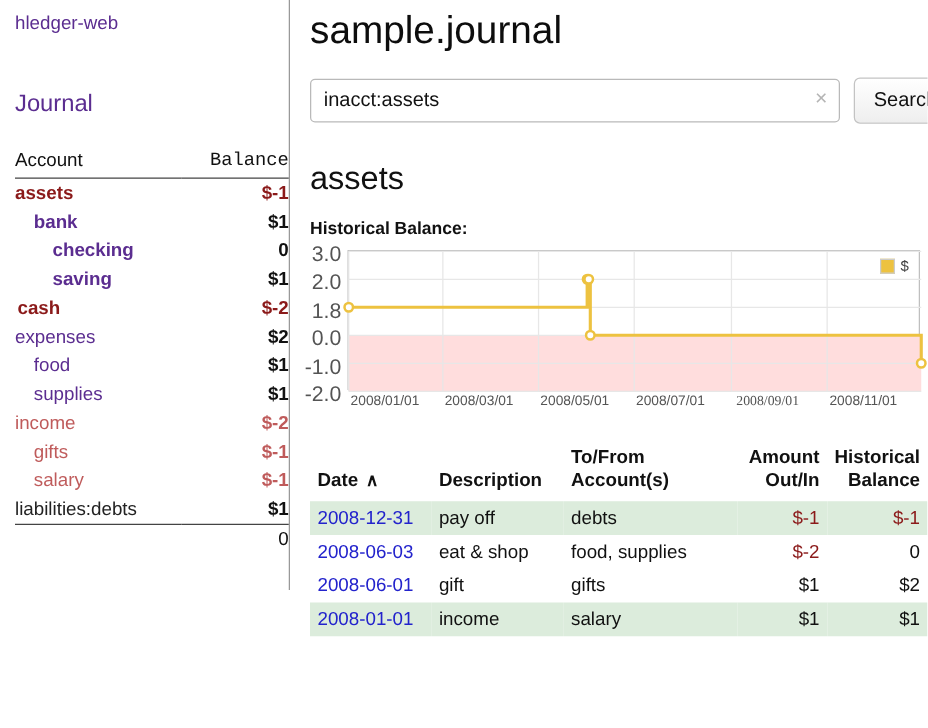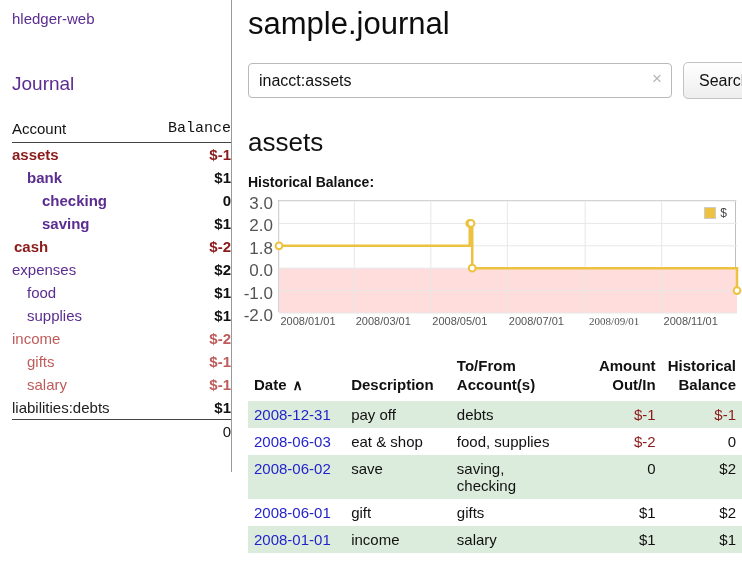--- a/index.html
+++ b/index.html
@@ -259,28 +259,20 @@
             <td class="r neg">$-1</td>
             <td class="r neg">$-1</td>
           </tr>
           <tr class="">
             <td><a class="datelink">2008-06-03</a></td>
             <td>eat &amp; shop</td>
             <td class="accounts-cell">food, supplies</td>
             <td class="r neg">$-2</td>
             <td class="r">0</td>
           </tr>
-          <tr class="stripe">
-            <td><a class="datelink">2008-06-02</a></td>
-            <td>save</td>
-            <td class="accounts-cell">saving,
-checking</td>
-            <td class="r">0</td>
-            <td class="r">$2</td>
-          </tr>
           <tr class="">
             <td><a class="datelink">2008-06-01</a></td>
             <td>gift</td>
             <td class="accounts-cell">gifts</td>
             <td class="r">$1</td>
             <td class="r">$2</td>
           </tr>
           <tr class="stripe">
             <td><a class="datelink">2008-01-01</a></td>
             <td>income</td>

